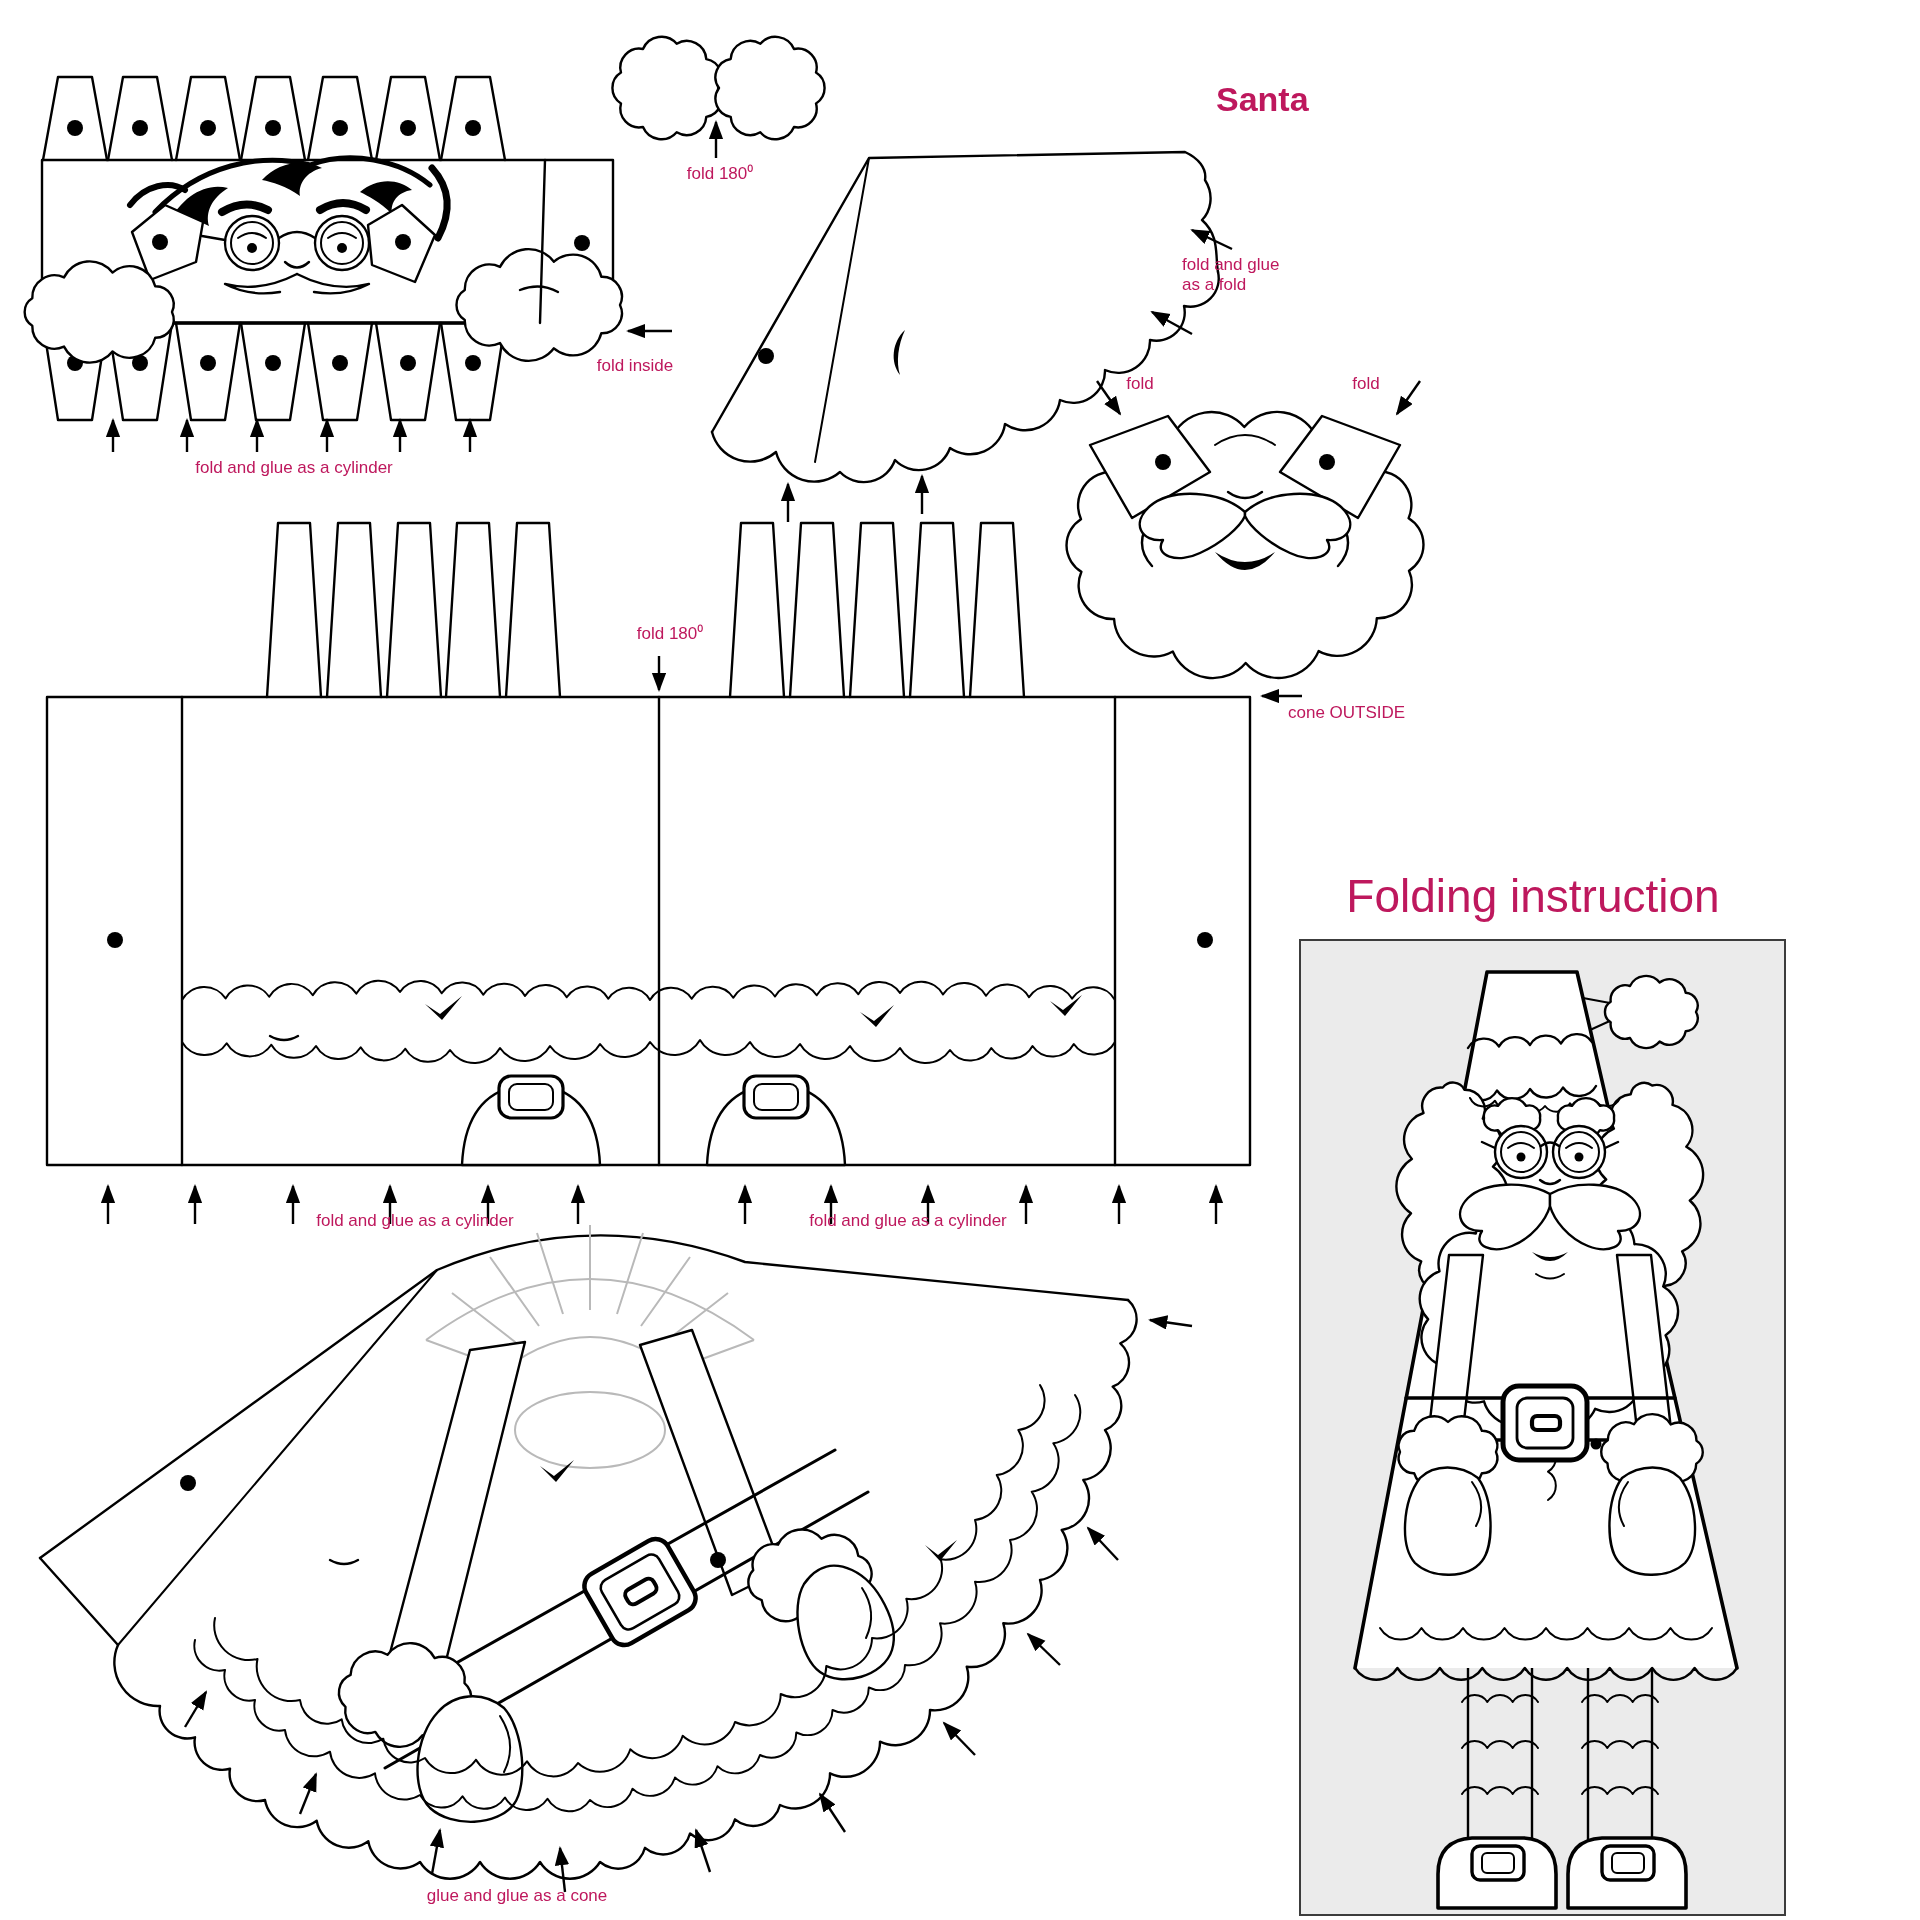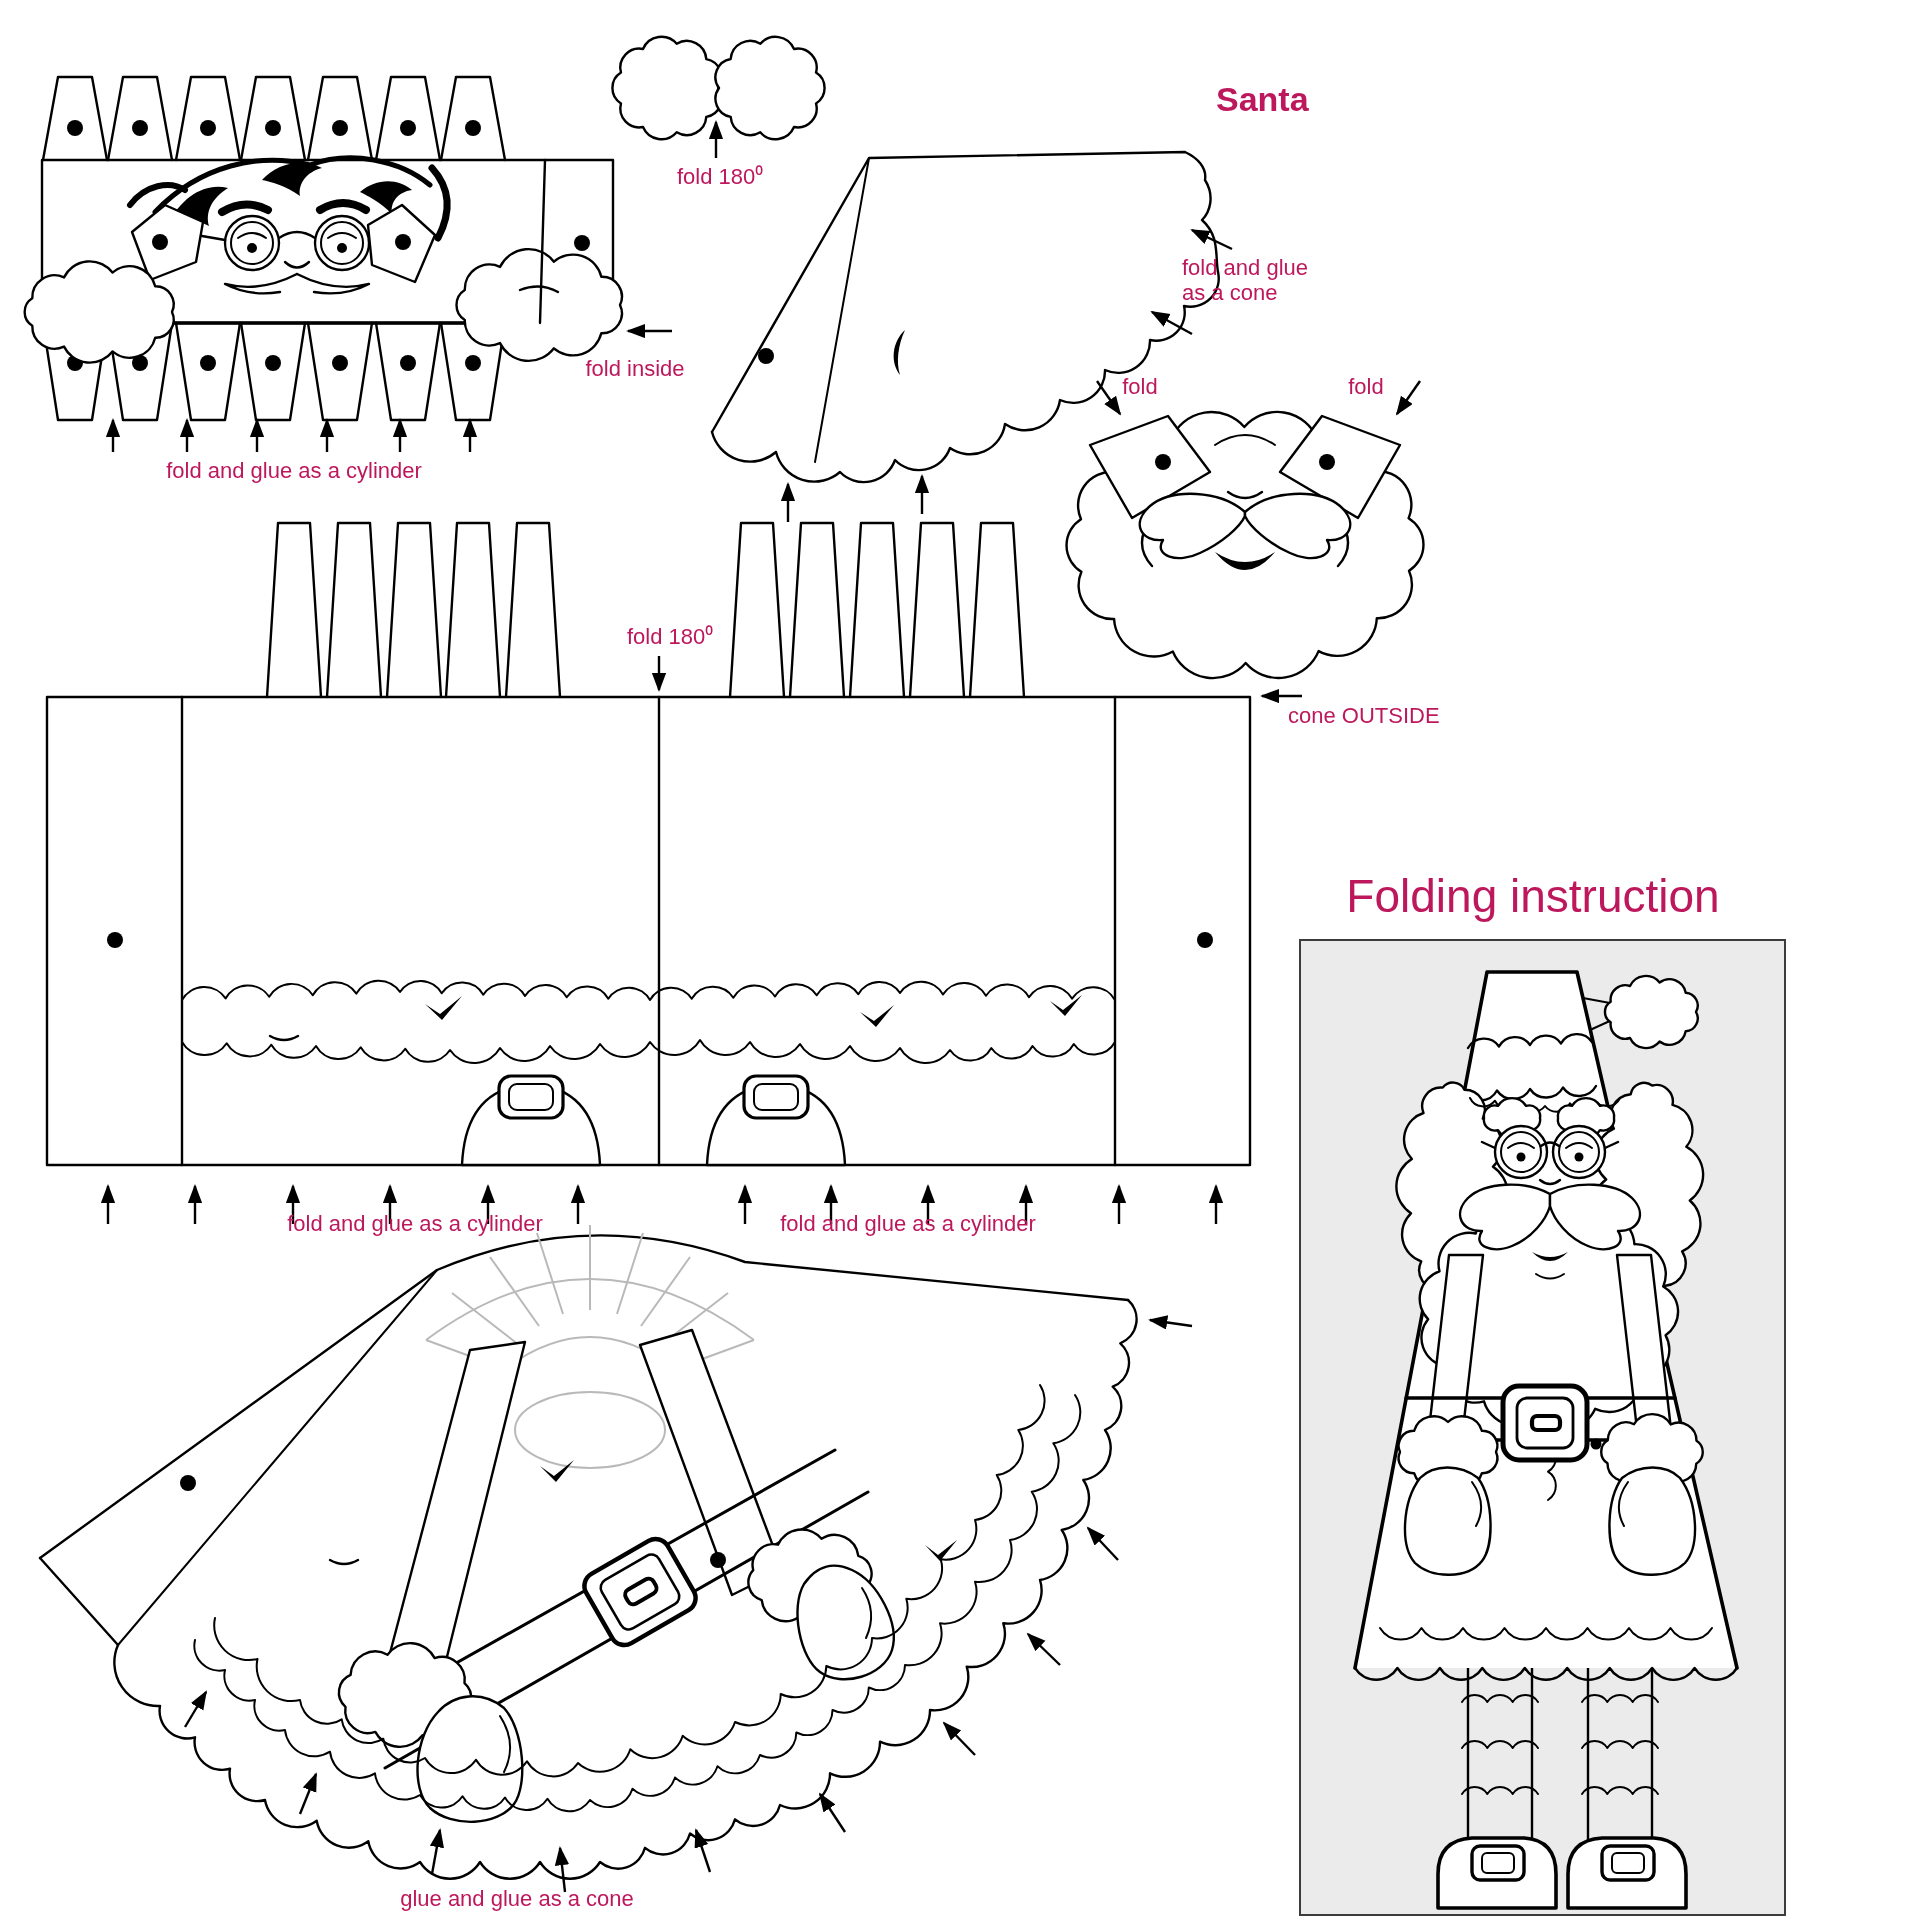--- a/index.html
+++ b/index.html
@@ -9,21 +9,21 @@
   svg *{vector-effect:none;}
   .ln{fill:none;stroke:#000;stroke-width:2.4;stroke-linecap:round;stroke-linejoin:round;}
   .wf{fill:#ffffff;stroke:#000;stroke-width:2.4;stroke-linejoin:round;}
   .thk{stroke-width:3.6;}
   .thn{stroke-width:2;}
   .dot{fill:#000;stroke:none;}
   .blk{fill:#000;stroke:none;}
   .gray{fill:none;stroke:#b9b9b9;stroke-width:2;}
   .arr{fill:none;stroke:#000;stroke-width:2.4;marker-end:url(#ah);}
   .panelrect{fill:#ebebeb;stroke:#3c3c3c;stroke-width:2;}
-  .lbl{position:absolute;font-size:22px;line-height:1.15;white-space:nowrap;}
+  .lbl{position:absolute;font-size:17px;line-height:1.15;white-space:nowrap;}
   .ctr{text-align:center;}
   .title{font-size:34px;font-weight:bold;}
   .heading{font-size:46px;}
 </style>
 </head>
 <body>
 
 <div class="page">
 
 <svg width="1920" height="1920" viewBox="0 0 1920 1920">
@@ -329,21 +329,21 @@
     </g>
   </g>
 </svg>
 
 <div class="lbl title" style="left:1216px;top:80px;width:130px;">Santa</div>
 <div class="lbl ctr" style="left:640px;top:164px;width:160px;">fold 180⁰</div>
 <div class="lbl ctr" style="left:565px;top:356px;width:140px;">fold inside</div>
 <div class="lbl ctr" style="left:163px;top:458px;width:262px;">fold and glue as a cylinder</div>
 <div class="lbl" style="left:1162px;top:255px;width:180px;margin-left:20px;">
   <div>fold and glue</div>
-  <div>as a cone</div>
+  <div>as a fold</div>
 </div>
 <div class="lbl ctr" style="left:1105px;top:374px;width:70px;">fold</div>
 <div class="lbl ctr" style="left:1331px;top:374px;width:70px;">fold</div>
 <div class="lbl ctr" style="left:590px;top:624px;width:160px;">fold 180⁰</div>
 <div class="lbl" style="left:1288px;top:703px;width:190px;">cone OUTSIDE</div>
 <div class="lbl ctr" style="left:284px;top:1211px;width:262px;">fold and glue as a cylinder</div>
 <div class="lbl ctr" style="left:777px;top:1211px;width:262px;">fold and glue as a cylinder</div>
 <div class="lbl ctr" style="left:386px;top:1886px;width:262px;">glue and glue as a cone</div>
 <div class="lbl heading ctr" style="left:1308px;top:870px;width:450px;">Folding instruction</div>
 

